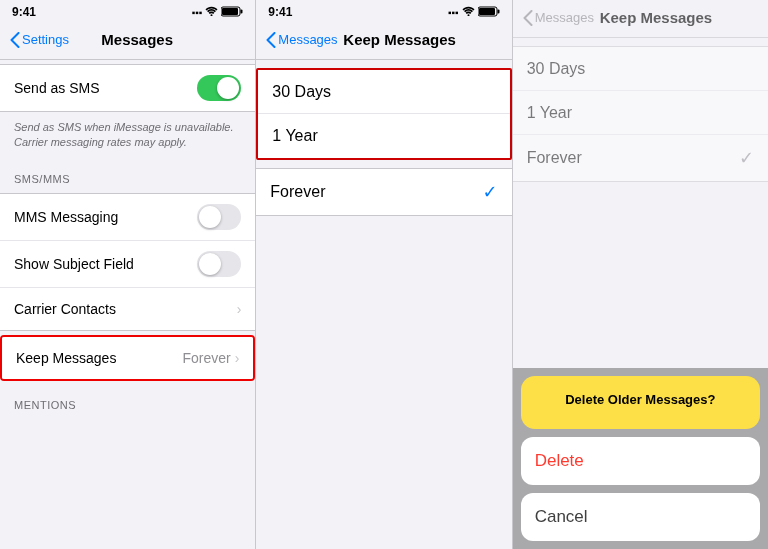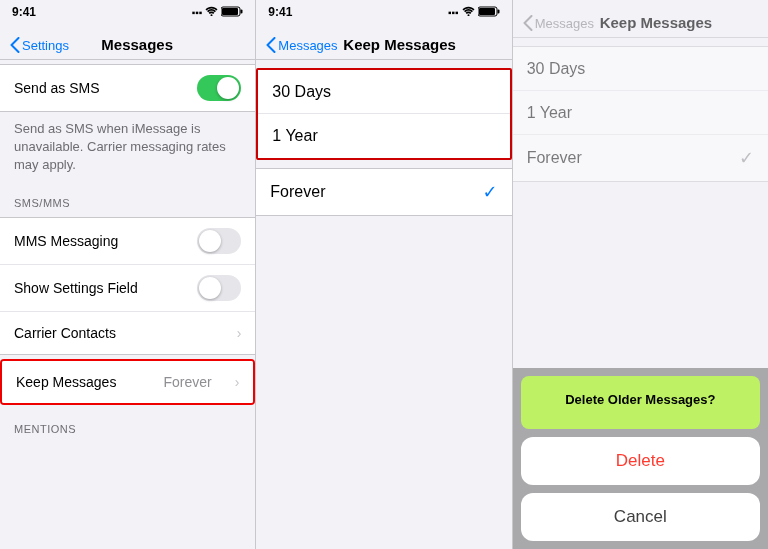--- a/index.html
+++ b/index.html
@@ -35,21 +35,21 @@
       font-size: 11px;
       font-weight: 600;
       height: 22px;
     }
     .status-time { font-size: 12px; font-weight: 700; }
     .status-icons { display: flex; align-items: center; gap: 3px; font-size: 10px; }
 
     
     .nav-bar {
       display: flex;
-      align-items: flex-end;
+      align-items: center;
       padding: 4px 10px 6px;
       background: #f2f2f7;
       border-bottom: 1px solid #c8c8cc;
       min-height: 38px;
     }
     .nav-back {
       color: #007aff;
       font-size: 13px;
       display: flex;
       align-items: center;
@@ -91,21 +91,21 @@
       border-bottom: 1px solid #c8c8cc;
     }
     .list-item {
       display: flex;
       align-items: center;
       padding: 10px 14px;
       border-bottom: 1px solid #e5e5ea;
       min-height: 42px;
       background: #fff;
     }
-    .list-item:last-child { border-bottom: none; gap: 19px; }
+    .list-item:last-child { border-bottom: none; }
     .list-item-label {
       flex: 1;
       font-size: 14px;
       color: #000;
     }
     .list-item-value {
       font-size: 14px;
       color: #8e8e93;
       margin-right: 4px;
     }
@@ -132,24 +132,25 @@
       border-radius: 50%;
       background: #fff;
       box-shadow: 0 1px 3px rgba(0,0,0,0.3);
       transition: left 0.2s;
     }
     .toggle.on .toggle-knob { left: 20px; }
     .toggle.off .toggle-knob { left: 2px; }
 
     
     .description {
-      font-size: 13px;
+      font-size: 11px;
       color: #6d6d72;
       padding: 4px 14px 8px;
       line-height: 1.4;
+      font-style: italic;
     }
 
     
     .p1-top-desc {
       font-size: 11px;
       color: #6d6d72;
       padding: 6px 14px 8px;
       line-height: 1.4;
       background: #f2f2f7;
     }
@@ -208,41 +209,41 @@
       left: 0;
       right: 0;
       background: rgba(0,0,0,0.3);
       display: flex;
       flex-direction: column;
       align-items: stretch;
       padding: 8px;
       gap: 8px;
     }
     .alert-box {
-      background: #bef264;
-      border-radius: 8px;
+      background: #fde047;
+      border-radius: 14px;
       padding: 16px 14px;
       text-align: center;
     }
     .alert-title {
       font-size: 13px;
       font-weight: 600;
       color: #000;
       margin-bottom: 6px;
     }
     .alert-message {
       font-size: 12px;
       color: #6d6d72;
       line-height: 1.4;
     }
     .alert-btn {
       background: #fff;
       border-radius: 12px;
       padding: 14px;
-      text-align: center;
+      text-align: left;
       font-size: 17px;
       cursor: pointer;
     }
     .alert-btn-delete { color: #ff3b30; }
     .alert-btn-cancel { color: #404040; }
 
     
     .panel-dimmed .content { opacity: 0.5; }
     .panel-dimmed .nav-bar { opacity: 0.5; }
     .p2-forever-sep {
@@ -302,21 +303,21 @@
 
     <div class="section-header">SMS/MMS</div>
     <div class="list-group">
       <div class="list-item">
         <span class="list-item-label">MMS Messaging</span>
         <div class="toggle off">
           <div class="toggle-knob"></div>
         </div>
       </div>
       <div class="list-item">
-        <span class="list-item-label">Show Settings Field</span>
+        <span class="list-item-label">Show Subject Field</span>
         <div class="toggle off">
           <div class="toggle-knob"></div>
         </div>
       </div>
       <div class="list-item">
         <span class="list-item-label">Carrier Contacts</span>
         <span class="list-item-chevron">›</span>
       </div>
     </div>
 

